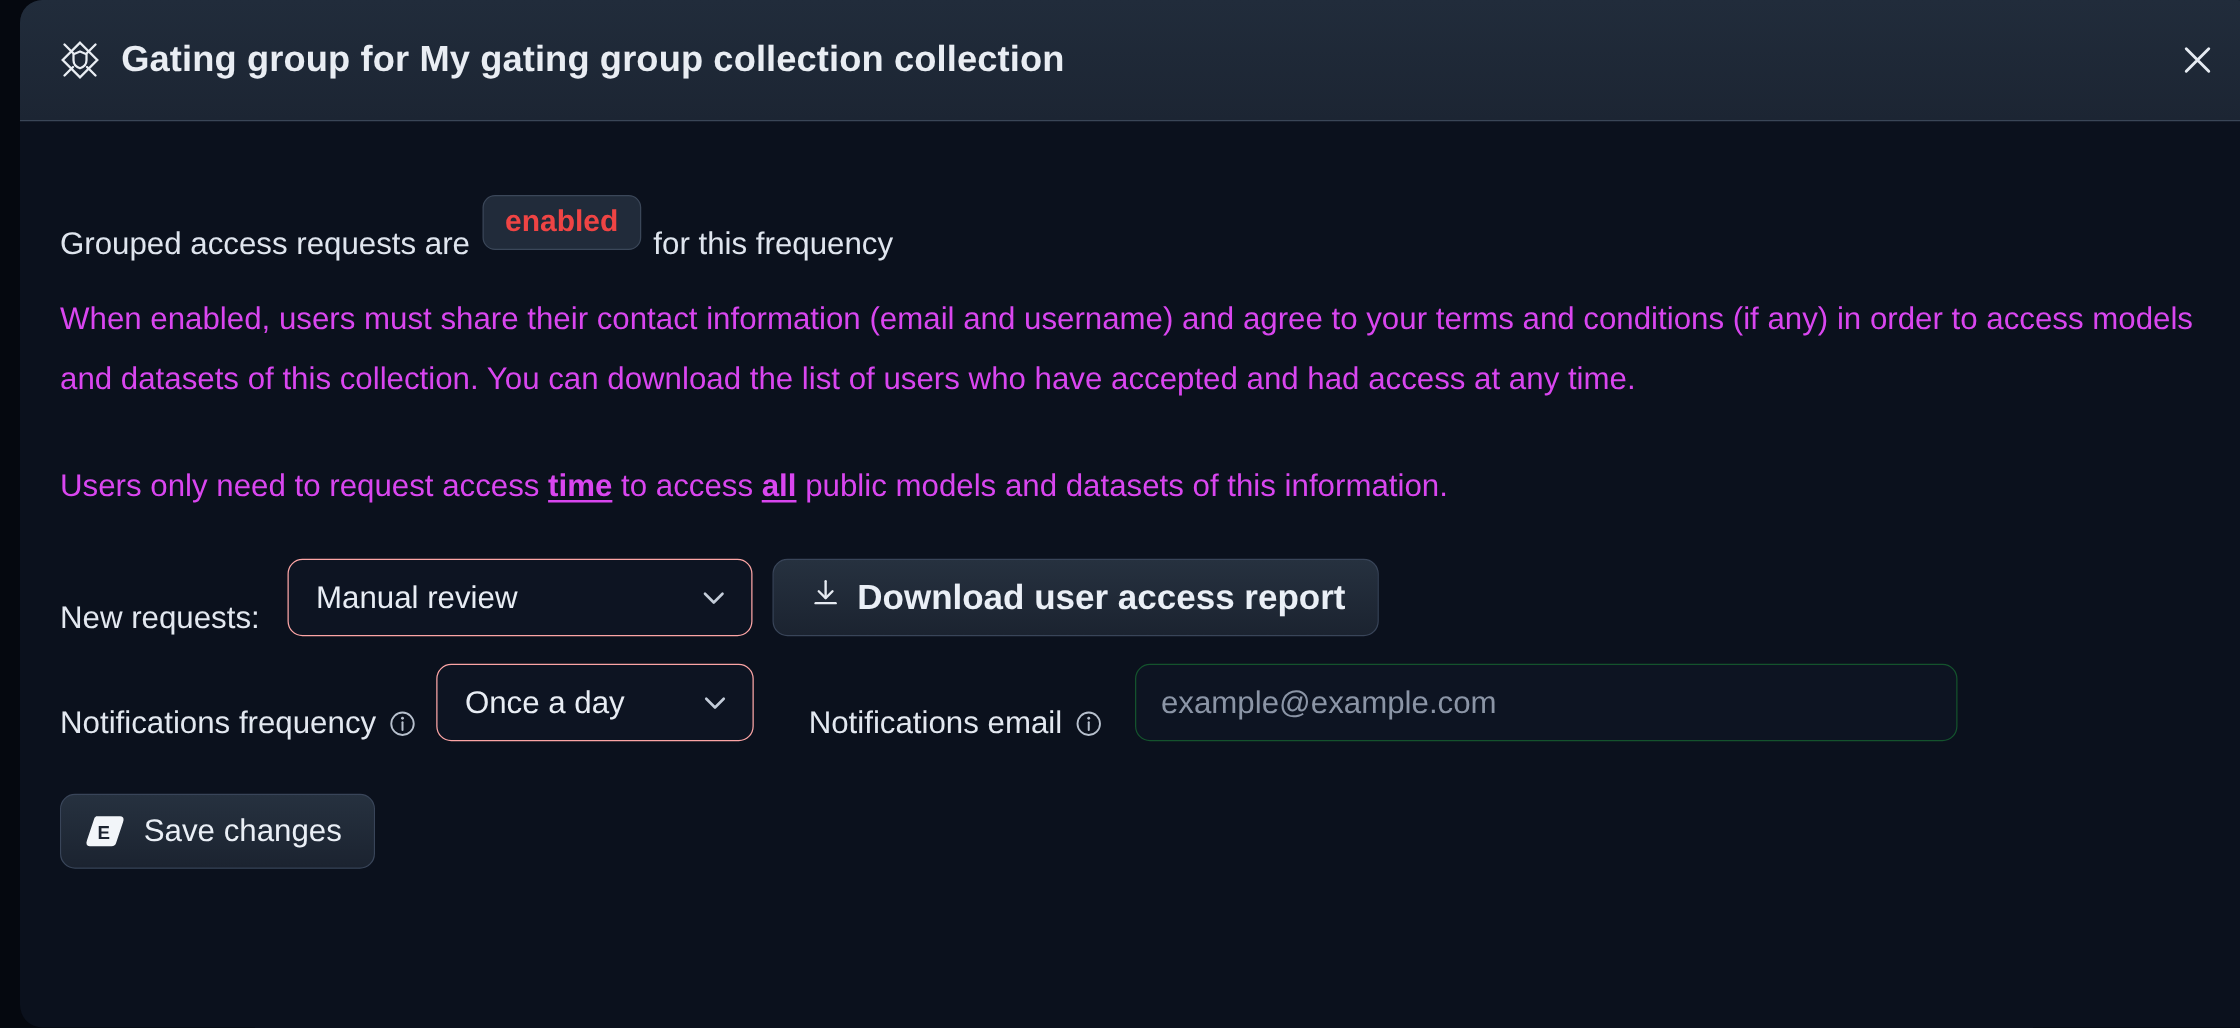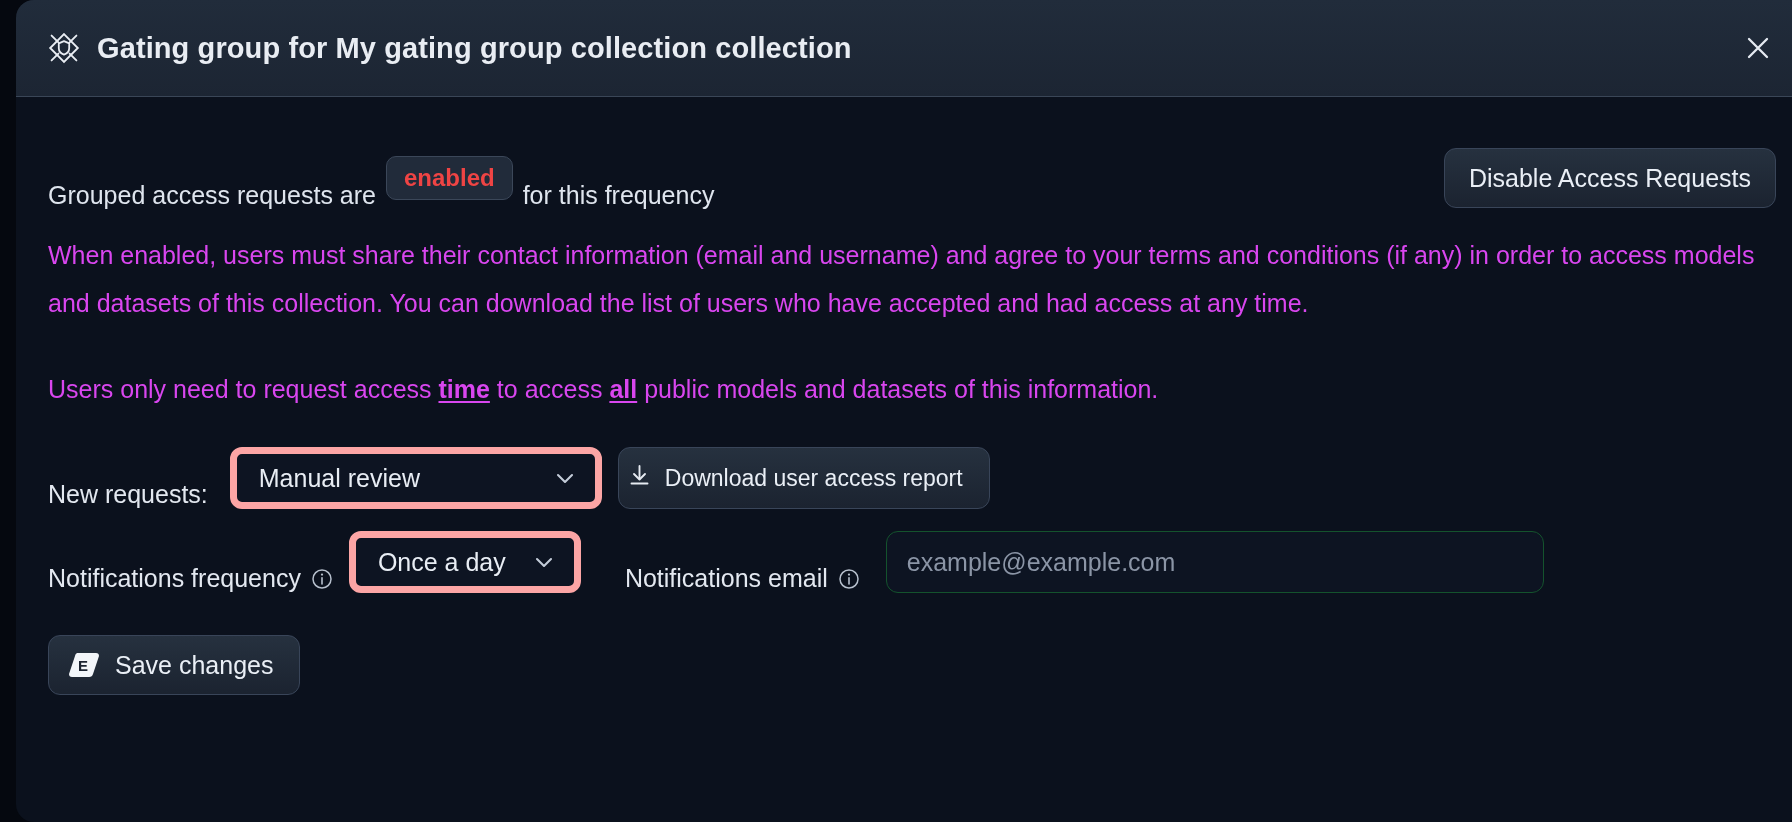--- a/index.html
+++ b/index.html
@@ -169,39 +169,40 @@
     color: #e3e8f0;
     white-space: nowrap;
   }
 
   .select-box {
     display: inline-flex;
     align-items: center;
     justify-content: space-between;
     height: 62px;
     border-radius: 12px;
-    border: 7px solid #fca5a5;
+    border: 1px solid #fca5a5;
     background: #0d1422;
     color: #e8edf4;
     font-size: 25px;
     padding: 0 17px 0 22px;
     cursor: pointer;
     gap: 22px;
   }
 
   .select-newrequests { width: 372px; margin-left: 22px; }
-  .select-frequency   { width: 232px; margin-left: 16px; }
+  .select-frequency   { width: 254px; margin-left: 16px; }
 
   .chev { flex: 0 0 auto; display: block; }
 
   .btn-download {
     height: 62px;
-    padding: 0 26px 0 8px;
-    font-size: 23px;
+    padding: 0 26px 0 29px;
+    font-size: 28px;
     margin-left: 16px;
+    font-weight: bold;
   }
 
   .info-icon {
     display: inline-block;
     width: 22px;
     height: 22px;
     margin-left: 10px;
     flex: 0 0 22px;
     cursor: pointer;
   }
@@ -271,21 +272,20 @@
 
   <div class="modal-body">
 
     <div class="status-row">
       <div class="status-text">
         <span class="seg">Grouped access requests are</span>
         <span class="enabled-badge">enabled</span>
         <span class="seg post">for this frequency</span>
       </div>
 
-      <button class="btn btn-disable">Disable Access Requests</button>
     </div>
 
     <p class="paragraph">When enabled, users must share their contact information (email and username) and agree to your terms and conditions (if any) in order to access models and datasets of this collection. You can download the list of users who have accepted and had access at any time.</p>
 
     <p class="paragraph second"><span>Users only need to request access </span><u class="em">time</u><span> to access </span><u class="em">all</u><span> public models and datasets of this information.</span></p>
 
     <div class="control-row row-newreq">
       <span class="field-label">New requests:</span>
 
       <div class="select-box select-newrequests">

